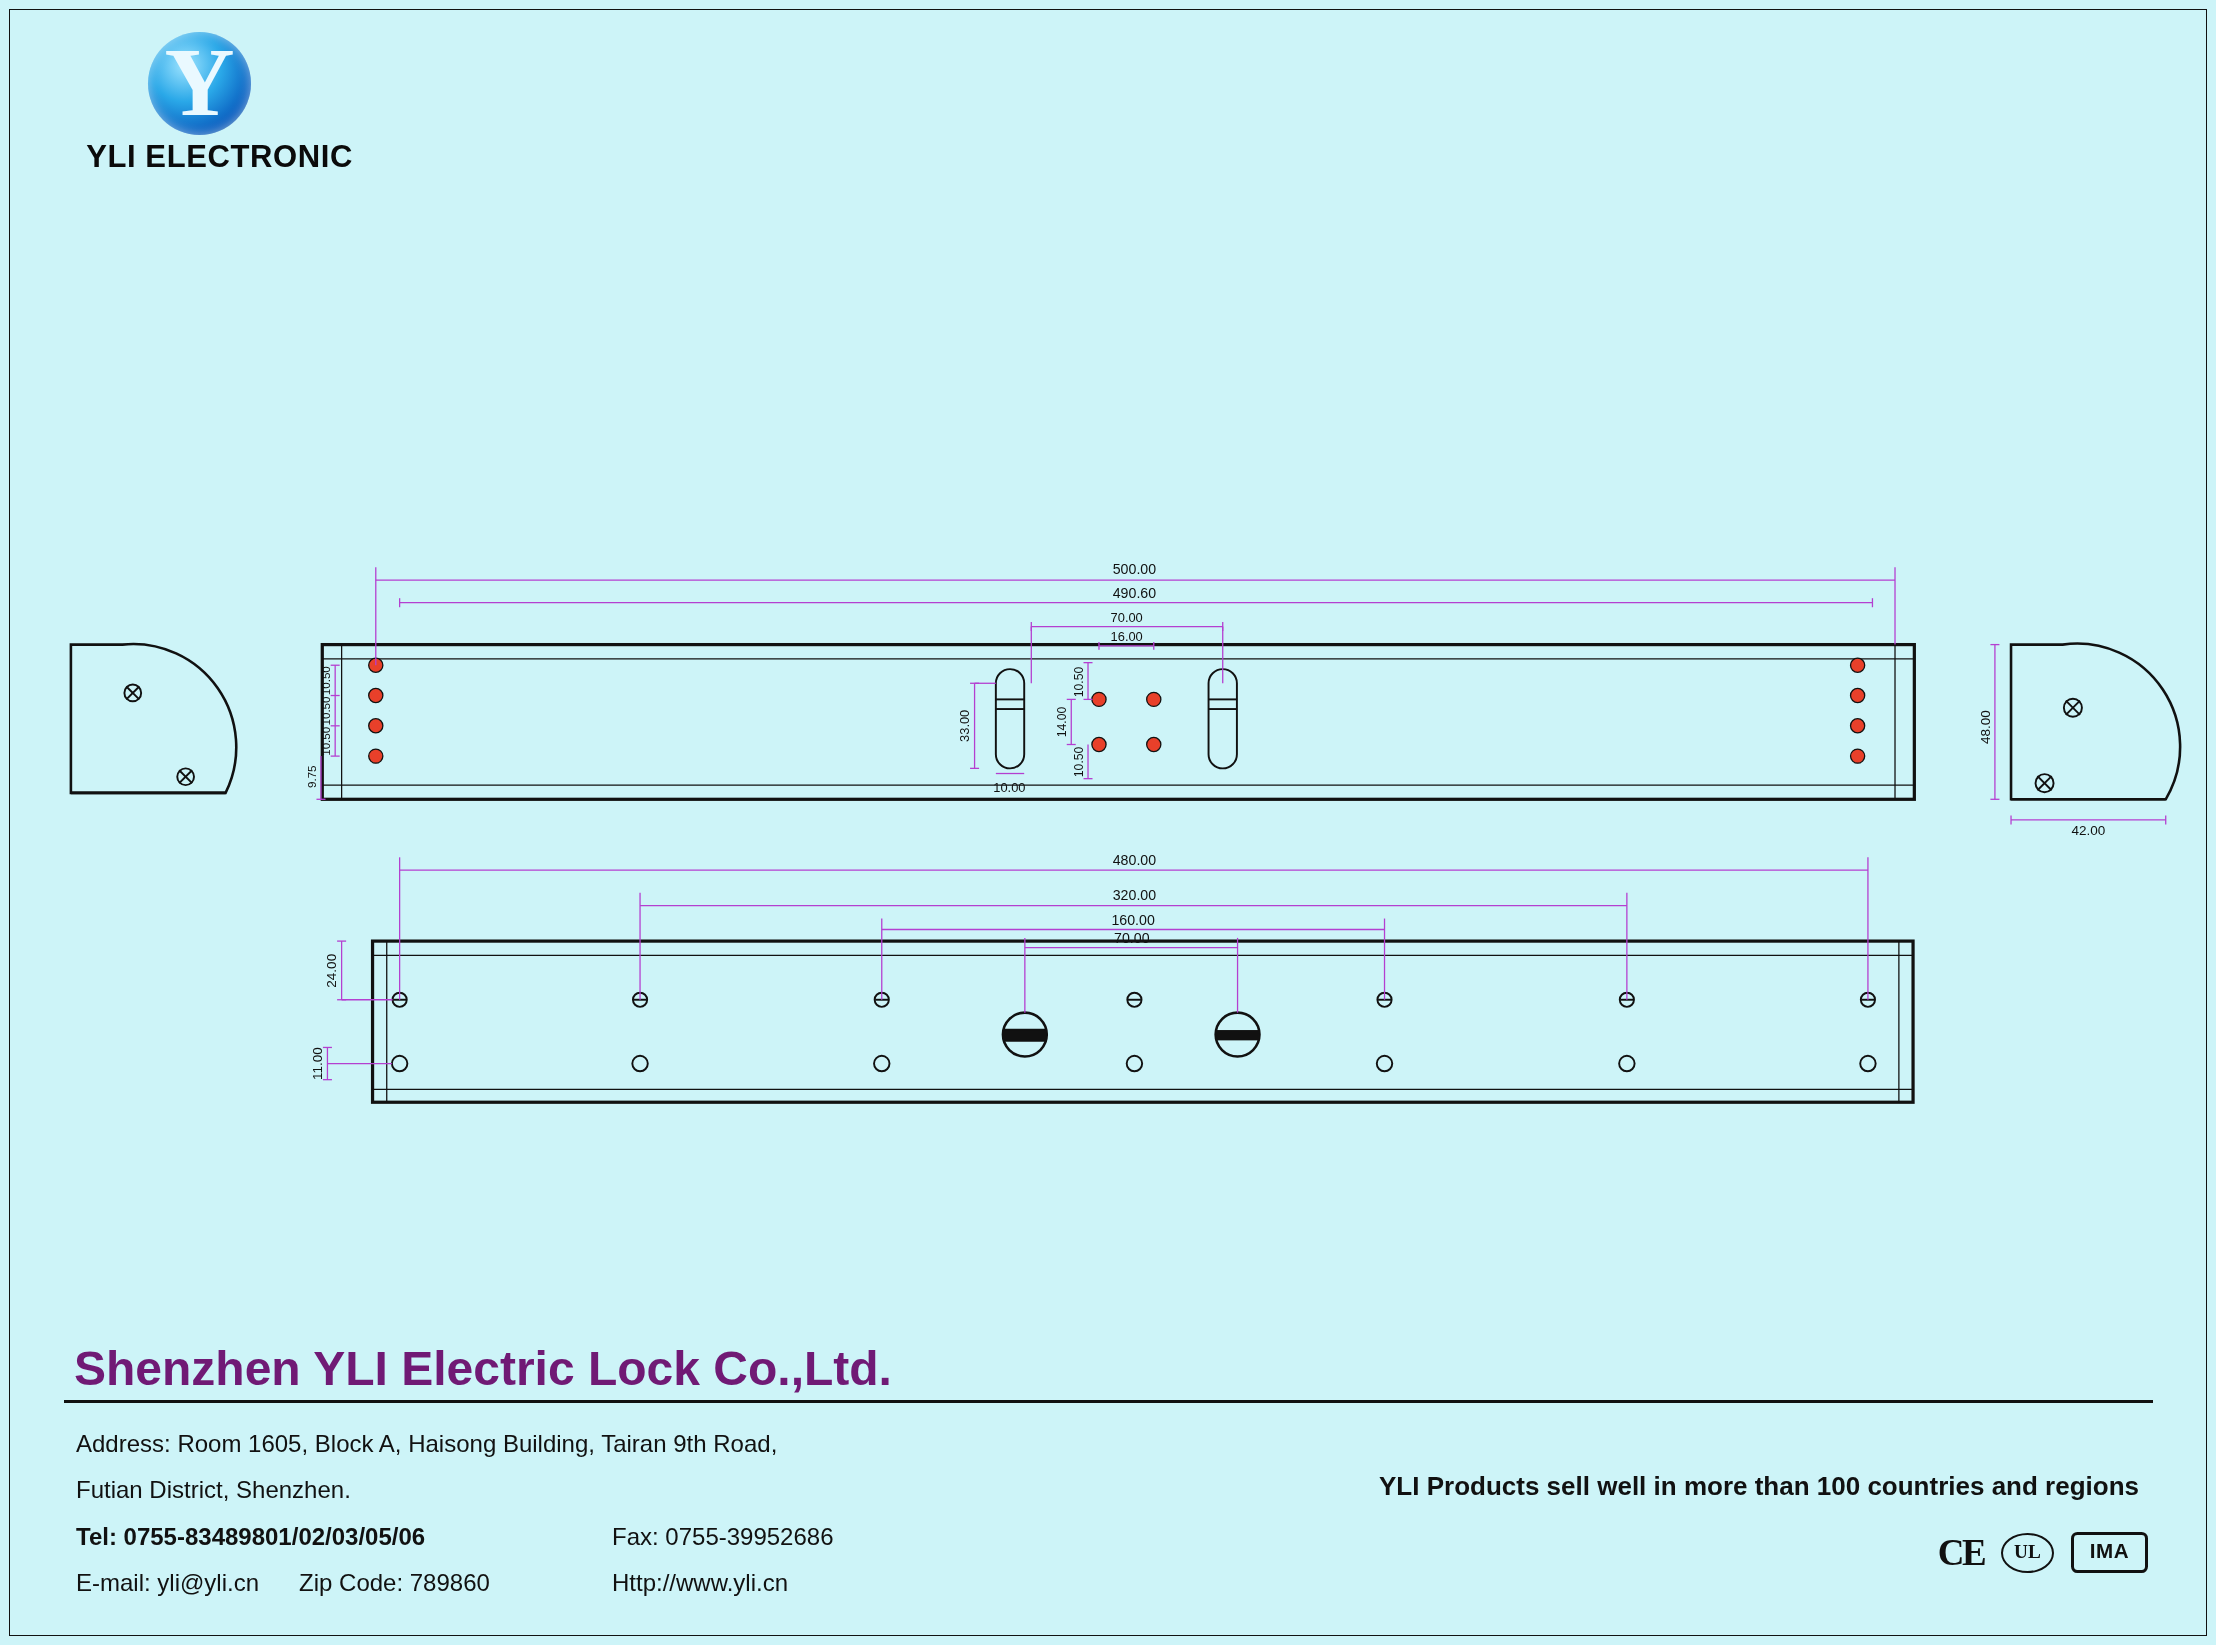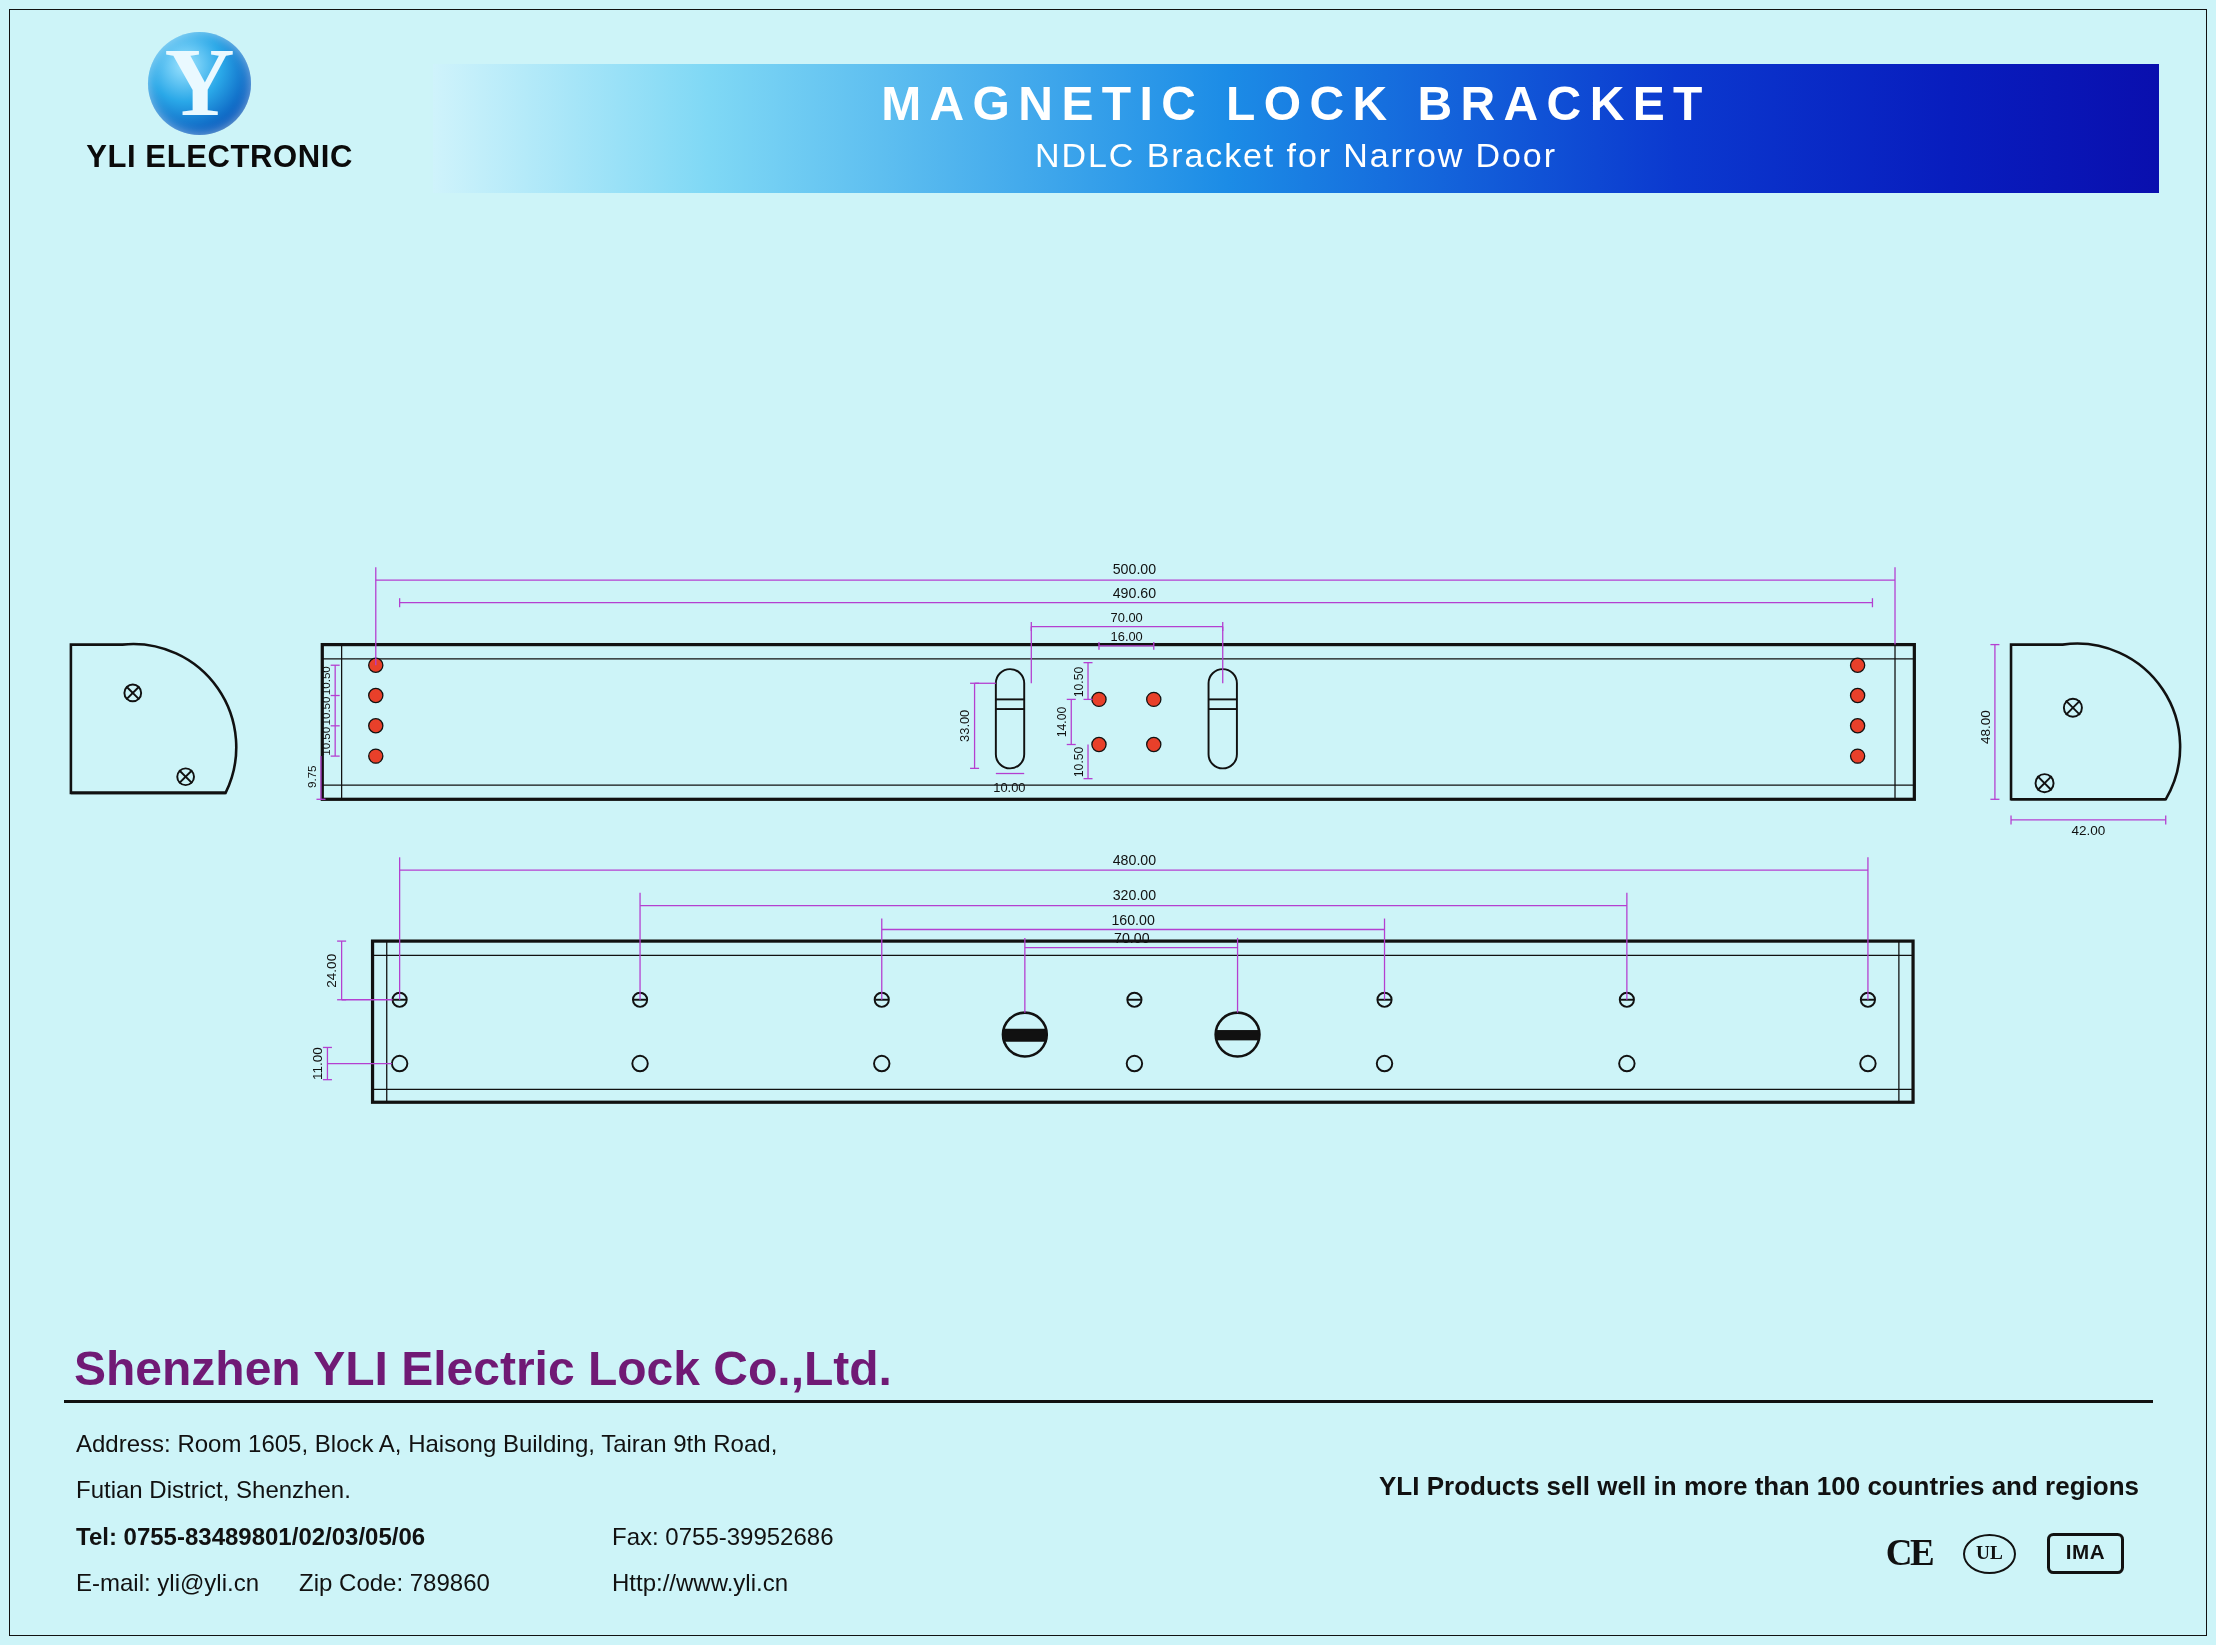--- a/index.html
+++ b/index.html
@@ -163,25 +163,25 @@
     position: absolute;
     right: 77px;
     top: 1471px;
     font-size: 26px;
     font-weight: bold;
     color: #111;
     text-align: right;
   }
   #cert-row {
     position: absolute;
-    right: 92px;
+    right: 68px;
     top: 1531px;
     display: flex;
-    align-items: flex-end;
-    gap: 31px;
+    align-items: center;
+    gap: 17px;
   }
   .cert {
     color: #111;
     font-weight: bold;
   }
   #cert-ce { font-size: 37px; font-family: "Liberation Serif", serif; letter-spacing: -2.6px; }
   #cert-ul {
     width: 49px; height: 36px;
     border: 2.6px solid #111;
     border-radius: 50%;
@@ -206,24 +206,20 @@
 <div id="page">
   <div class="frame"></div>
 
 
   <div id="logo-block">
     <div id="logo-circle"></div>
     <div id="logo-y">Y</div>
     <div id="logo-text">YLI ELECTRONIC</div>
   </div>
 
-  <div id="title-bar">
-    <div id="title-main">MAGNETIC LOCK BRACKET</div>
-    <div id="title-sub">NDLC Bracket for Narrow Door</div>
-  </div>
 
   <svg id="drawing" viewBox="0 0 3438 2552">
     <g fill="none" stroke="#111111" stroke-width="3">
 
       <g>
         <path d="M110,1230 L110,1000 L190,1000 A160,160 0 0 1 350,1230 Z" stroke="#111" stroke-width="4" fill="none"></path>
         <line x1="110" y1="1230" x2="350" y2="1230" stroke="#111" stroke-width="4"></line>
 
         <g stroke="#111" stroke-width="3">
           <circle cx="206" cy="1075" r="13" fill="none"></circle>

